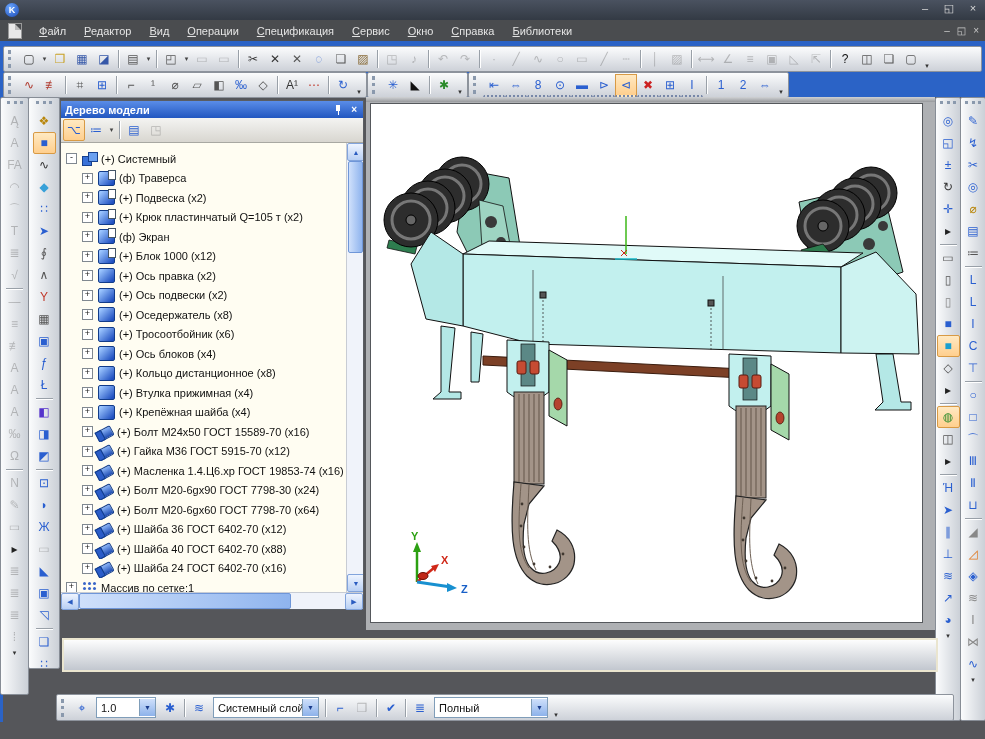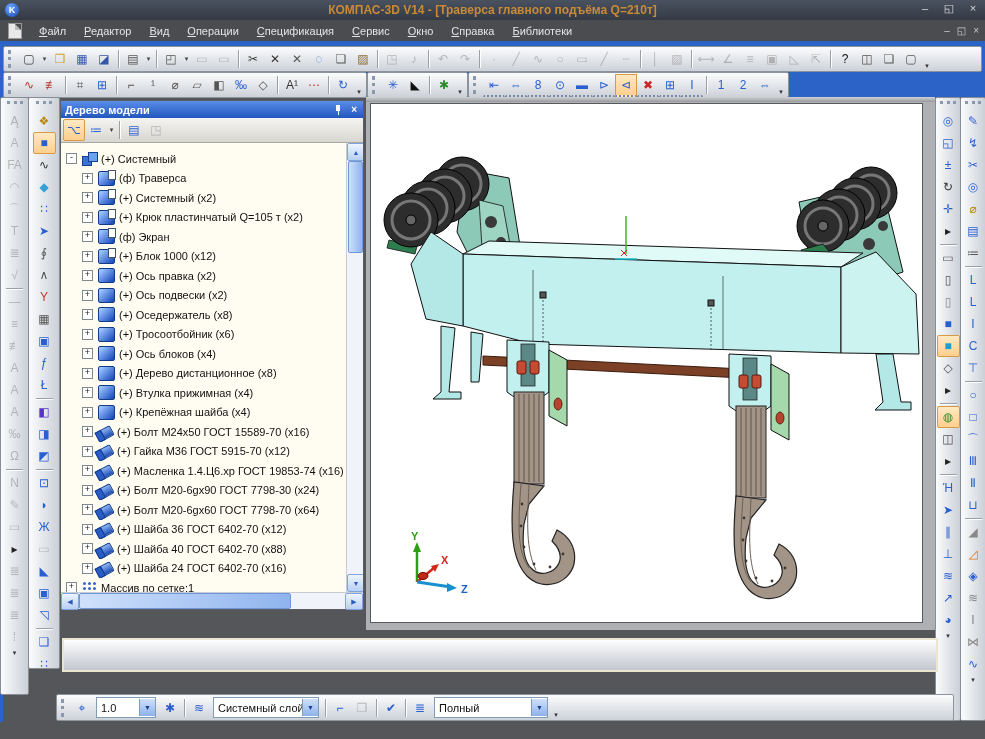--- a/index.html
+++ b/index.html
@@ -131,21 +131,20 @@
     border-top:1px solid #5a5e64;color:#ececec;display:flex;align-items:center;
     padding-left:6px;box-sizing:border-box;font-size:11px;}
 </style>
 </head>
 <body>
 
 <div id="app">
 
   <div class="titlebar">
     <div class="applogo">K</div>
-    <div class="wtitle">КОМПАС-3D V14 - [Траверса главного подъёма Q=210т]</div>
     <div class="wbtns">
       <span class="wbtn">–</span>
       <span class="wbtn">◱</span>
       <span class="wbtn">×</span>
     </div>
   </div>
 
   <div class="menubar">
     <div class="mdoc"></div>
     <div id="menuitems" style="display:flex;">
@@ -764,21 +763,21 @@
           <div class="trow">
             <span class="indent"></span>
             <span class="exp">+</span>
             <span class="ic sub"></span>
             <span class="tlabel">(ф) Траверса</span>
           </div>
           <div class="trow">
             <span class="indent"></span>
             <span class="exp">+</span>
             <span class="ic sub"></span>
-            <span class="tlabel">(+) Системный (x2)</span>
+            <span class="tlabel">(+) Подвеска (x2)</span>
           </div>
           <div class="trow">
             <span class="indent"></span>
             <span class="exp">+</span>
             <span class="ic sub"></span>
             <span class="tlabel">(+) Крюк пластинчатый Q=105 т (x2)</span>
           </div>
           <div class="trow">
             <span class="indent"></span>
             <span class="exp">+</span>
@@ -818,21 +817,21 @@
           <div class="trow">
             <span class="indent"></span>
             <span class="exp">+</span>
             <span class="ic part"></span>
             <span class="tlabel">(+) Ось блоков (x4)</span>
           </div>
           <div class="trow">
             <span class="indent"></span>
             <span class="exp">+</span>
             <span class="ic part"></span>
-            <span class="tlabel">(+) Дерево дистанционное (x8)</span>
+            <span class="tlabel">(+) Кольцо дистанционное (x8)</span>
           </div>
           <div class="trow">
             <span class="indent"></span>
             <span class="exp">+</span>
             <span class="ic part"></span>
             <span class="tlabel">(+) Втулка прижимная (x4)</span>
           </div>
           <div class="trow">
             <span class="indent"></span>
             <span class="exp">+</span>

